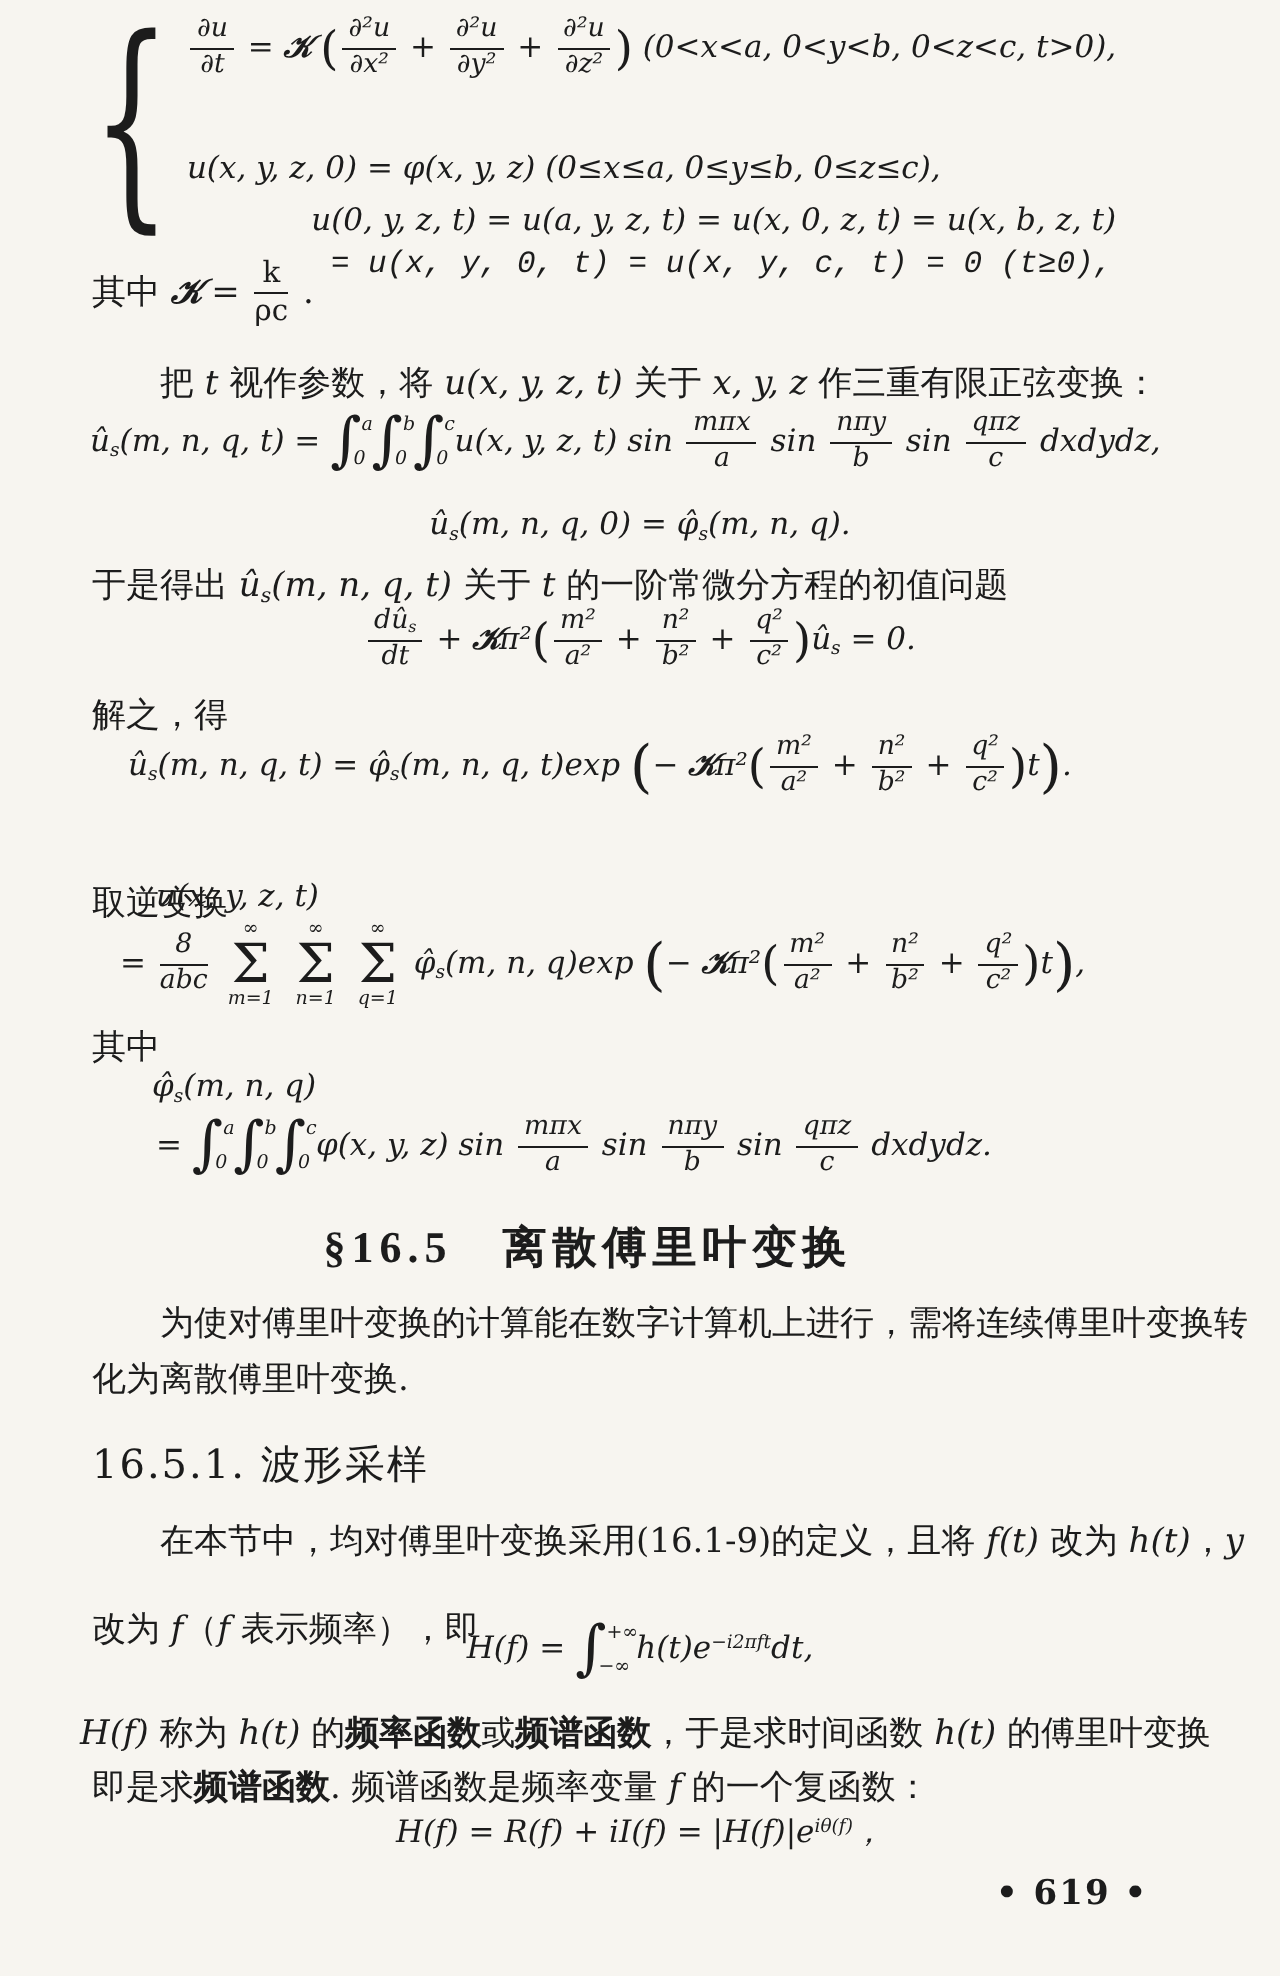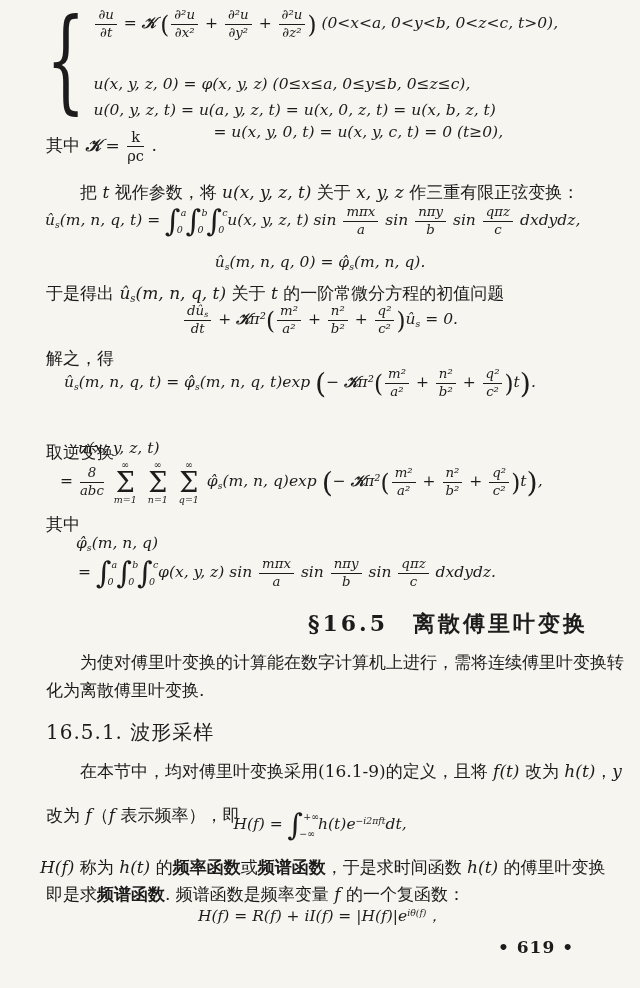--- a/index.html
+++ b/index.html
@@ -33,38 +33,38 @@
   .ill{transform:translateX(-1px);}
   .sumw{display:inline-flex;flex-direction:column;align-items:center;vertical-align:middle;line-height:1;font-size:9.5px;font-style:italic;margin:0 3px;}
   .sumg{font-size:27px;line-height:0.95;font-style:normal;}
   
   .sys{position:absolute;left:46px;top:8px;display:flex;align-items:flex-start;}
   .brace{font-size:62px;line-height:62px;transform:scaleY(1.82);transform-origin:50% 18%;margin-top:6px;font-style:normal;}
   .sys-lines{margin-left:8px;}
   .sys .eq{position:static;display:block;}
   .sys-l1{height:46px;display:flex;align-items:center;}
   .sys-l2{margin-top:21px;}
-  .sys-l3{margin-top:8px;}
-  .sys-l4{margin-top:4px;margin-left:120px;}
+  .sys-l3{margin-top:8px;text-align:right;}
+  .sys-l4{margin-top:4px;margin-left:72px;font-family:Liberation Mono, monospace;}
   
   .pos-wherek{left:46px;top:129px;}
   .pos-ptransform{left:46px;top:180px;padding-left:34px;}
   .pos-eqtransform{left:45px;top:205px;}
   .pos-eqinitial{top:253px;}
   .pos-pode{left:46px;top:281px;}
   .pos-eqode{top:304px;}
   .pos-psolve{left:46px;top:346px;}
   .pos-eqsolution{left:64px;top:367px;}
   .pos-pinverse{left:46px;top:416px;margin-top:24px;}
   .pos-equlhs{left:78px;top:439px;}
   .pos-equrhs{left:60px;top:460px;}
   .pos-pwhere2{left:46px;top:512px;}
   .pos-eqphilhs{left:76px;top:534px;}
   .pos-eqphirhs{left:78px;top:557px;}
-  .h1{position:absolute;top:609px;left:0;width:588px;text-align:right;font-weight:bold;font-size:22px;letter-spacing:3px;white-space:nowrap;}
+  .h1{position:absolute;top:609px;left:0;width:588px;text-align:center;font-weight:bold;font-size:22px;letter-spacing:3px;white-space:nowrap;font-family:Liberation Serif, serif;}
   .pos-pdft1{left:46px;top:650px;padding-left:34px;}
   .pos-pdft2{left:46px;top:678px;}
   .h2{position:absolute;left:46px;top:719px;font-size:20px;letter-spacing:1px;white-space:nowrap;}
   .pos-psamp1{left:46px;top:759px;padding-left:34px;}
   .pos-psamp2{left:46px;top:787px;margin-top:16px;}
   .pos-eqHf{top:810px;}
   .pos-pHf1{left:40px;top:855px;}
   .pos-pHf2{left:46px;top:882px;}
   .pos-eqHf2{top:906px;}
   .pagenum{position:absolute;left:498px;top:937px;font-size:17px;font-weight:bold;letter-spacing:1px;white-space:nowrap;}

